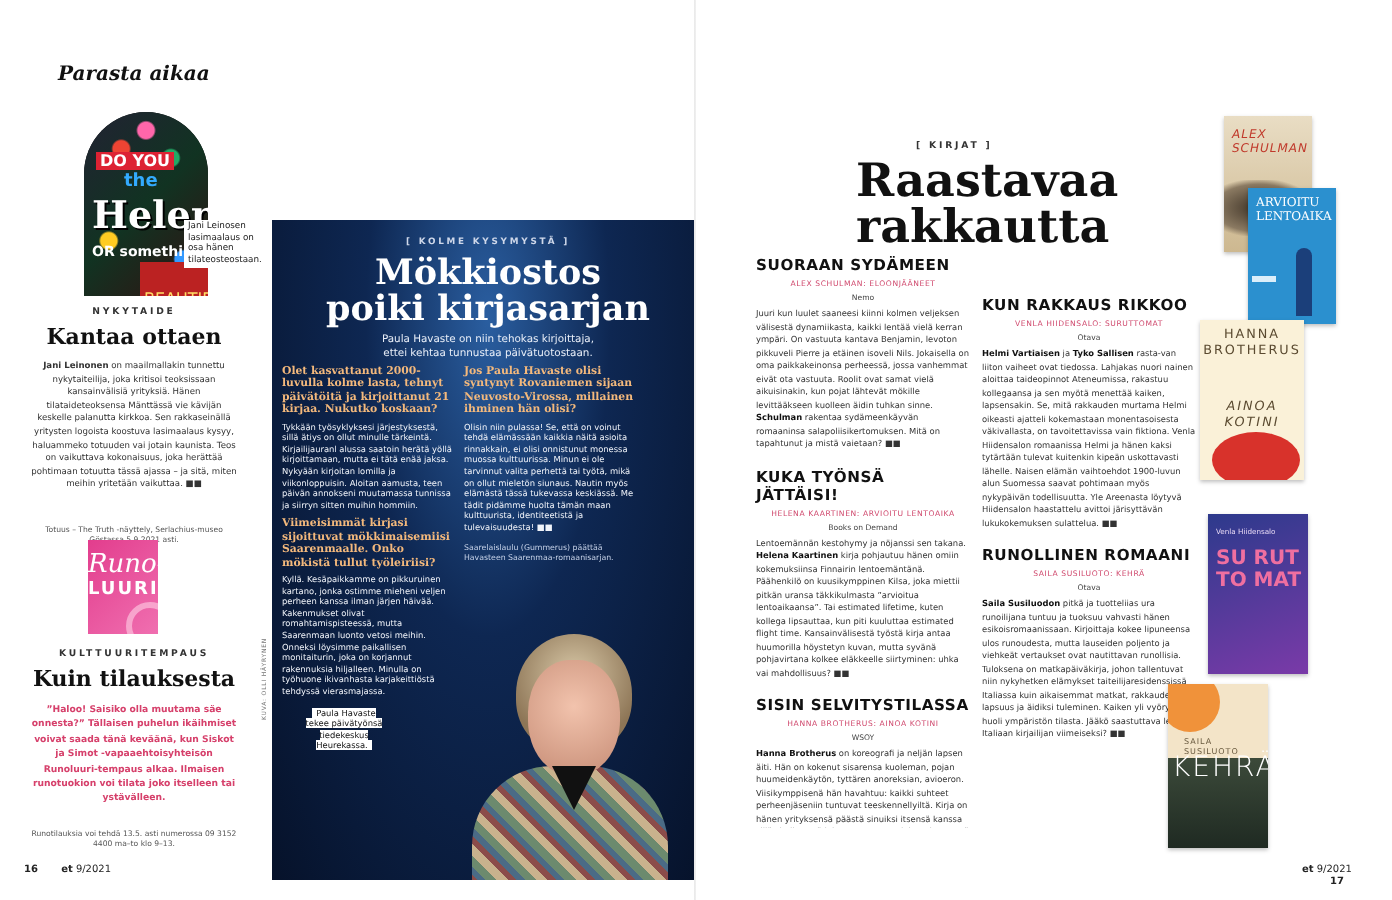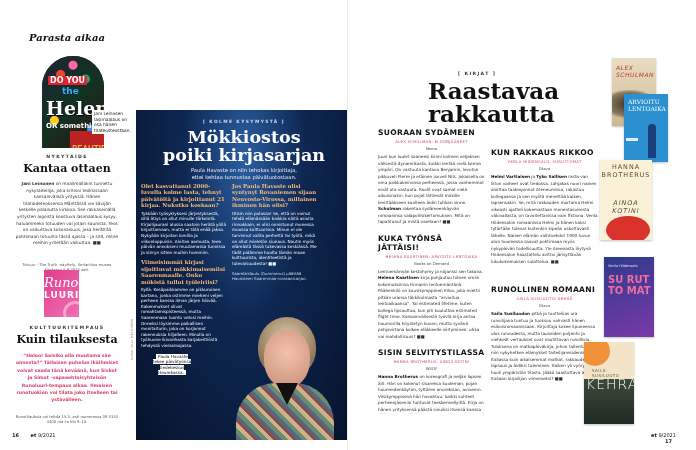--- a/index.html
+++ b/index.html
@@ -202,21 +202,21 @@
     </div>
   </div>
 
   <div class="rc rc2" style="top:148px">
     <div>
       <div class="sub-h">KUN RAKKAUS RIKKOO</div>
       <div class="sub-k">VENLA HIIDENSALO: SURUTTOMAT</div>
       <div class="sub-p">Otava</div>
       <div class="rbody" style="margin-top:3px"><b>Helmi Vartiaisen</b><span> ja </span><b>Tyko Sallisen</b><span> rasta-van liiton vaiheet ovat tiedossa. Lahjakas nuori nainen aloittaa taideopinnot Ateneumissa, rakastuu kollegaansa ja sen myötä menettää kaiken, lapsensakin. Se, mitä rakkauden murtama Helmi oikeasti ajatteli kokemastaan monentasoisesta väkivallasta, on tavoitettavissa vain fiktiona. Venla Hiidensalon romaanissa Helmi ja hänen kaksi tytärtään tulevat kuitenkin kipeän uskottavasti lähelle. Naisen elämän vaihtoehdot 1900-luvun alun Suomessa saavat pohtimaan myös nykypäivän todellisuutta. Yle Areenasta löytyvä Hiidensalon haastattelu avittoi järisyttävän lukukokemuksen sulattelua. ■■</span></div>
     </div>
-    <div style="margin-top:20px">
+    <div style="margin-top:8px">
       <div class="sub-h">RUNOLLINEN ROMAANI</div>
       <div class="sub-k">SAILA SUSILUOTO: KEHRÄ</div>
       <div class="sub-p">Otava</div>
       <div class="rbody" style="margin-top:3px"><b>Saila Susiluodon</b><span> pitkä ja tuotteliias ura runoilijana tuntuu ja tuoksuu vahvasti hänen esikoisromaanissaan. Kirjoittaja kokee lipuneensa ulos runoudesta, mutta lauseiden poljento ja viehkeät vertaukset ovat nautittavan runollisia. Tuloksena on matkapäiväkirja, johon tallentuvat niin nykyhetken elämykset taiteilijaresidenssissä Italiassa kuin aikaisemmat matkat, rakkaudet, lapsuus ja äidiksi tuleminen. Kaiken yli vyöryy huoli ympäristön tilasta. Jääkö saastuttava lento Italiaan kirjailijan viimeiseksi? ■■</span></div>
     </div>
   </div>
 
   <div class="cover cv1">
     <div class="au">ALEX SCHULMAN</div>
     <div class="img"></div>

